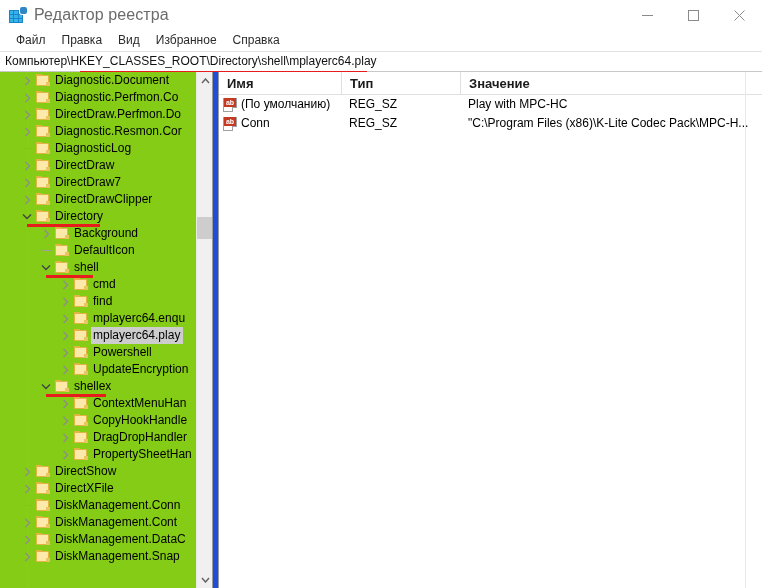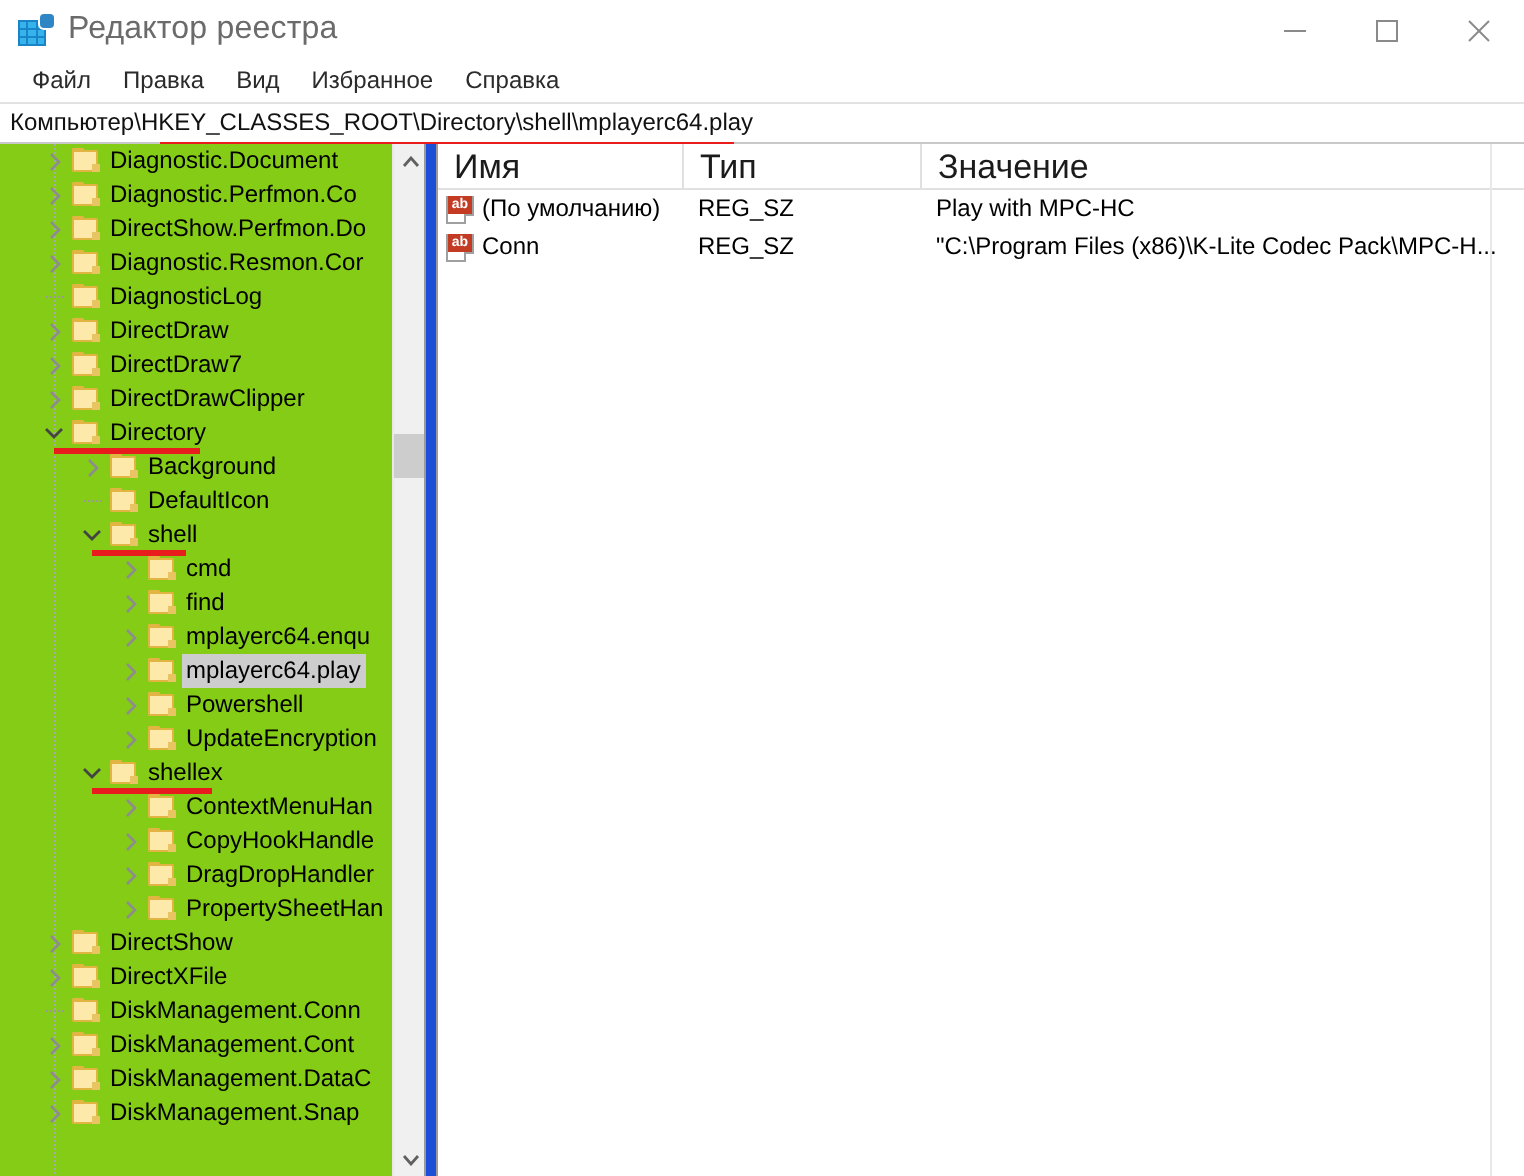--- a/index.html
+++ b/index.html
@@ -251,27 +251,28 @@
     overflow: hidden;
   }
   .lheader {
     height: 23px;
     display: flex;
     border-bottom: 1px solid #e0e0e0;
     background: #ffffff;
     position: relative;
   }
   .lhcell {
-    font-size: 17px;
+    font-size: 13px;
     color: #1b1b1b;
     line-height: 23px;
     padding-left: 8px;
     position: relative;
     white-space: nowrap;
     overflow: hidden;
+    font-weight: bold;
   }
   .lhcell + .lhcell { border-left: 1px solid #e0e0e0; }
   .lhcell.c-name { width: 122px; flex: 0 0 122px; }
   .lhcell.c-type { width: 119px; flex: 0 0 119px; }
   .lhcell.c-value { flex: 1 1 auto; }
   .lh-endsep {
     position: absolute;
     right: 16px;
     top: 0;
     width: 1px;
@@ -422,21 +423,21 @@
               <div class="twisty">
                 <svg width="7" height="10" viewBox="0 0 7 10">
                   <path d="M1.5 1 L5.5 5 L1.5 9" fill="none" stroke="#8d8d8d" stroke-width="1.3"></path>
                 </svg>
               </div>
               <div class="folder">
                 <div class="f-tab"></div>
                 <div class="f-back"></div>
                 <div class="f-fold"></div>
               </div>
-              <span class="lbl">DirectShow.Perfmon.Do</span>
+              <span class="lbl">DirectDraw.Perfmon.Do</span>
             </div>
             <div class="trow">
               <div class="indent" style="width: 19px;"></div>
               <div class="twisty">
                 <svg width="7" height="10" viewBox="0 0 7 10">
                   <path d="M1.5 1 L5.5 5 L1.5 9" fill="none" stroke="#8d8d8d" stroke-width="1.3"></path>
                 </svg>
               </div>
               <div class="folder">
                 <div class="f-tab"></div>

